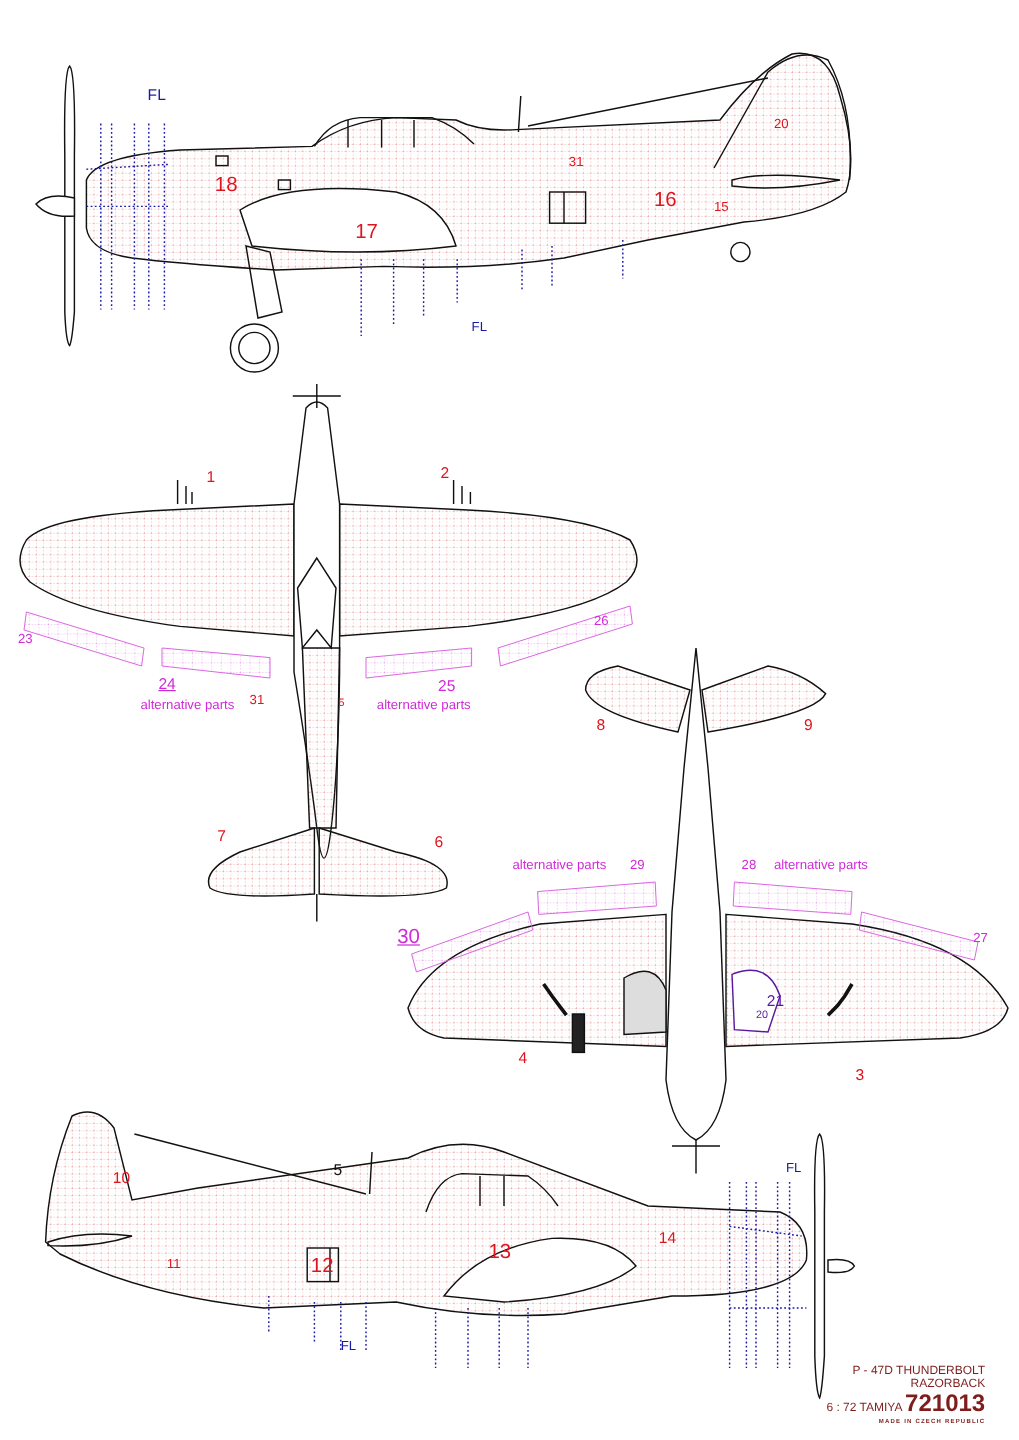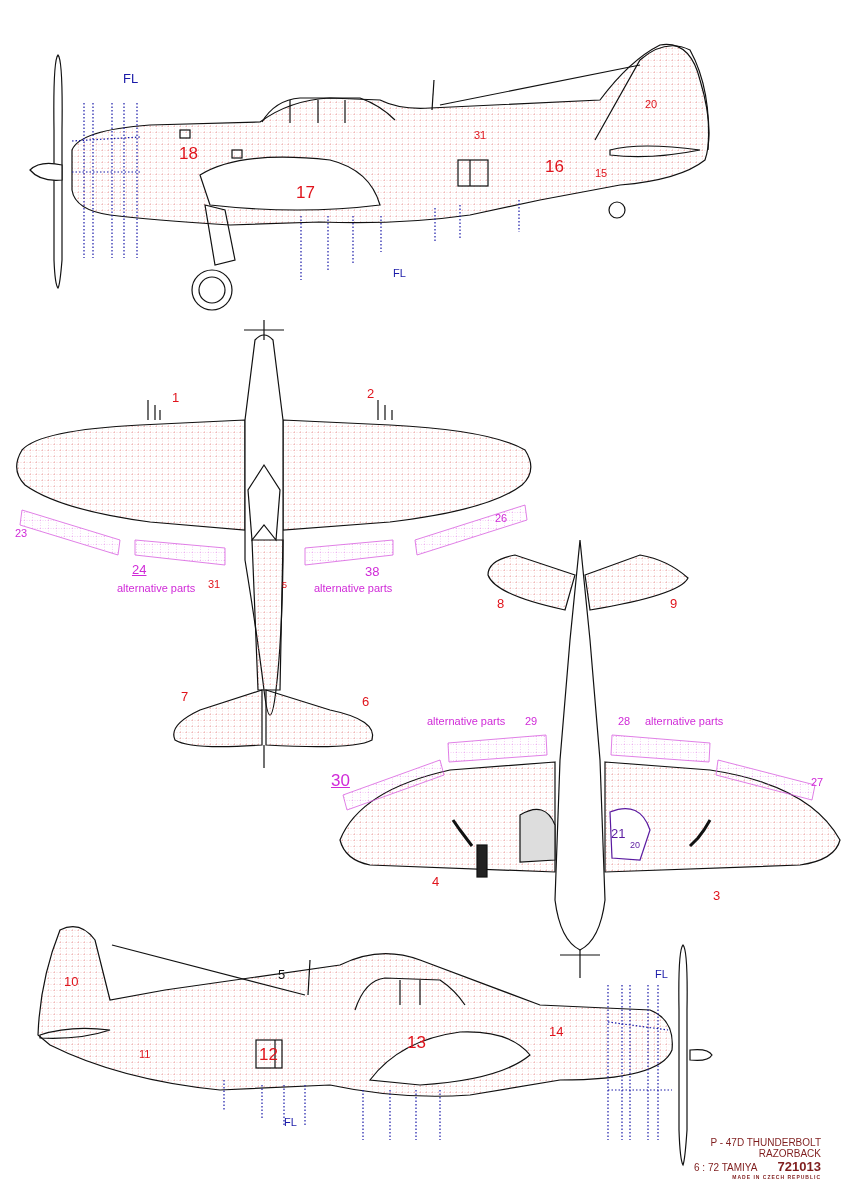--- a/index.html
+++ b/index.html
@@ -12,21 +12,21 @@
   .purple{color:#5a1aa0;}
   .blk{color:#111;}
   .big{font-size:17px;}
   .med{font-size:13px;}
   .sm{font-size:11px;}
   .alt{font-size:11px;}
   .footer{position:absolute;right:28px;top:1137px;text-align:right;color:#7f1d1d;font-family:"Liberation Sans",sans-serif;}
   .footer .l1{font-size:10px;}
   .footer .l2{font-size:10px;}
   .footer .l3{font-size:10px;}
-  .footer .l3 b{font-size:13px;font-weight:bold;margin-left:18px;}
+  .footer .l3 b{font-size:20px;font-weight:bold;}
   .footer .l4{font-size:5px;font-weight:bold;letter-spacing:1px;}
 </style>
 </head>
 <body>
 
 <svg width="849" height="1200" viewBox="0 0 849 1200">
   <defs>
     <pattern id="grid" width="6" height="6" patternUnits="userSpaceOnUse">
       <path d="M0 0 H6 M0 0 V6" stroke="#e07070" stroke-width="0.6" stroke-dasharray="1,1.5" fill="none"></path>
     </pattern>
@@ -193,44 +193,44 @@
 <span class="lbl red big" style="left:503px;top:158px;margin-left:42px;">16</span>
 <span class="lbl red sm" style="left:595px;top:168px;">15</span>
 <span class="lbl red sm" style="left:645px;top:99px;">20</span>
 
 <span class="lbl red med" style="left:172px;top:391px;">1</span>
 <span class="lbl red med" style="left:367px;top:387px;">2</span>
 <span class="lbl mag sm" style="left:15px;top:528px;">23</span>
 <span class="lbl mag med" style="left:132px;top:563px;text-decoration:underline;">24</span>
 <span class="lbl red sm" style="left:208px;top:579px;">31</span>
 <span class="lbl red sm" style="left:282px;top:581px;font-size:9px;">5</span>
-<span class="lbl mag med" style="left:365px;top:565px;">38</span>
+<span class="lbl mag med" style="left:365px;top:565px;">25</span>
 <span class="lbl mag sm" style="left:495px;top:513px;">26</span>
 <span class="lbl red med" style="left:181px;top:690px;">7</span>
 <span class="lbl red med" style="left:362px;top:695px;">6</span>
 <span class="lbl mag alt" style="left:117px;top:583px;">alternative parts</span>
 <span class="lbl mag alt" style="left:314px;top:583px;">alternative parts</span>
 
 <span class="lbl red med" style="left:497px;top:597px;">8</span>
 <span class="lbl red med" style="left:670px;top:597px;">9</span>
 <span class="lbl mag sm" style="left:525px;top:716px;">29</span>
 <span class="lbl mag sm" style="left:618px;top:716px;">28</span>
 <span class="lbl mag big" style="left:331px;top:772px;text-decoration:underline;">30</span>
 <span class="lbl mag sm" style="left:811px;top:777px;">27</span>
-<span class="lbl purple med" style="left:611px;top:827px;">21</span>
+<span class="lbl purple med" style="left:611px;top:827px;padding-left:28px;">21</span>
 <span class="lbl purple sm" style="left:630px;top:841px;font-size:9px;">20</span>
 <span class="lbl red med" style="left:432px;top:875px;">4</span>
 <span class="lbl red med" style="left:713px;top:889px;">3</span>
 <span class="lbl mag alt" style="left:427px;top:716px;">alternative parts</span>
 <span class="lbl mag alt" style="left:645px;top:716px;">alternative parts</span>
 
 <span class="lbl blk med" style="left:278px;top:968px;">5</span>
 <span class="lbl blue sm" style="left:630px;top:969px;">FL</span>
 <span class="lbl blue sm" style="left:259px;top:1117px;">FL</span>
-<span class="lbl red med" style="left:64px;top:975px;">10</span>
+<span class="lbl red med" style="left:94px;top:975px;">10</span>
 <span class="lbl red sm" style="left:139px;top:1049px;">11</span>
 <span class="lbl red big" style="left:259px;top:1046px;">12</span>
 <span class="lbl red big" style="left:407px;top:1034px;">13</span>
 <span class="lbl red med" style="left:549px;top:1025px;">14</span>
 
 <div class="footer">
   <div class="l1">P - 47D THUNDERBOLT</div>
   <div class="l2">RAZORBACK</div>
   <div class="l3"><span>6 : 72  TAMIYA</span> <b>721013</b></div>
   <div class="l4">MADE IN CZECH REPUBLIC</div>

